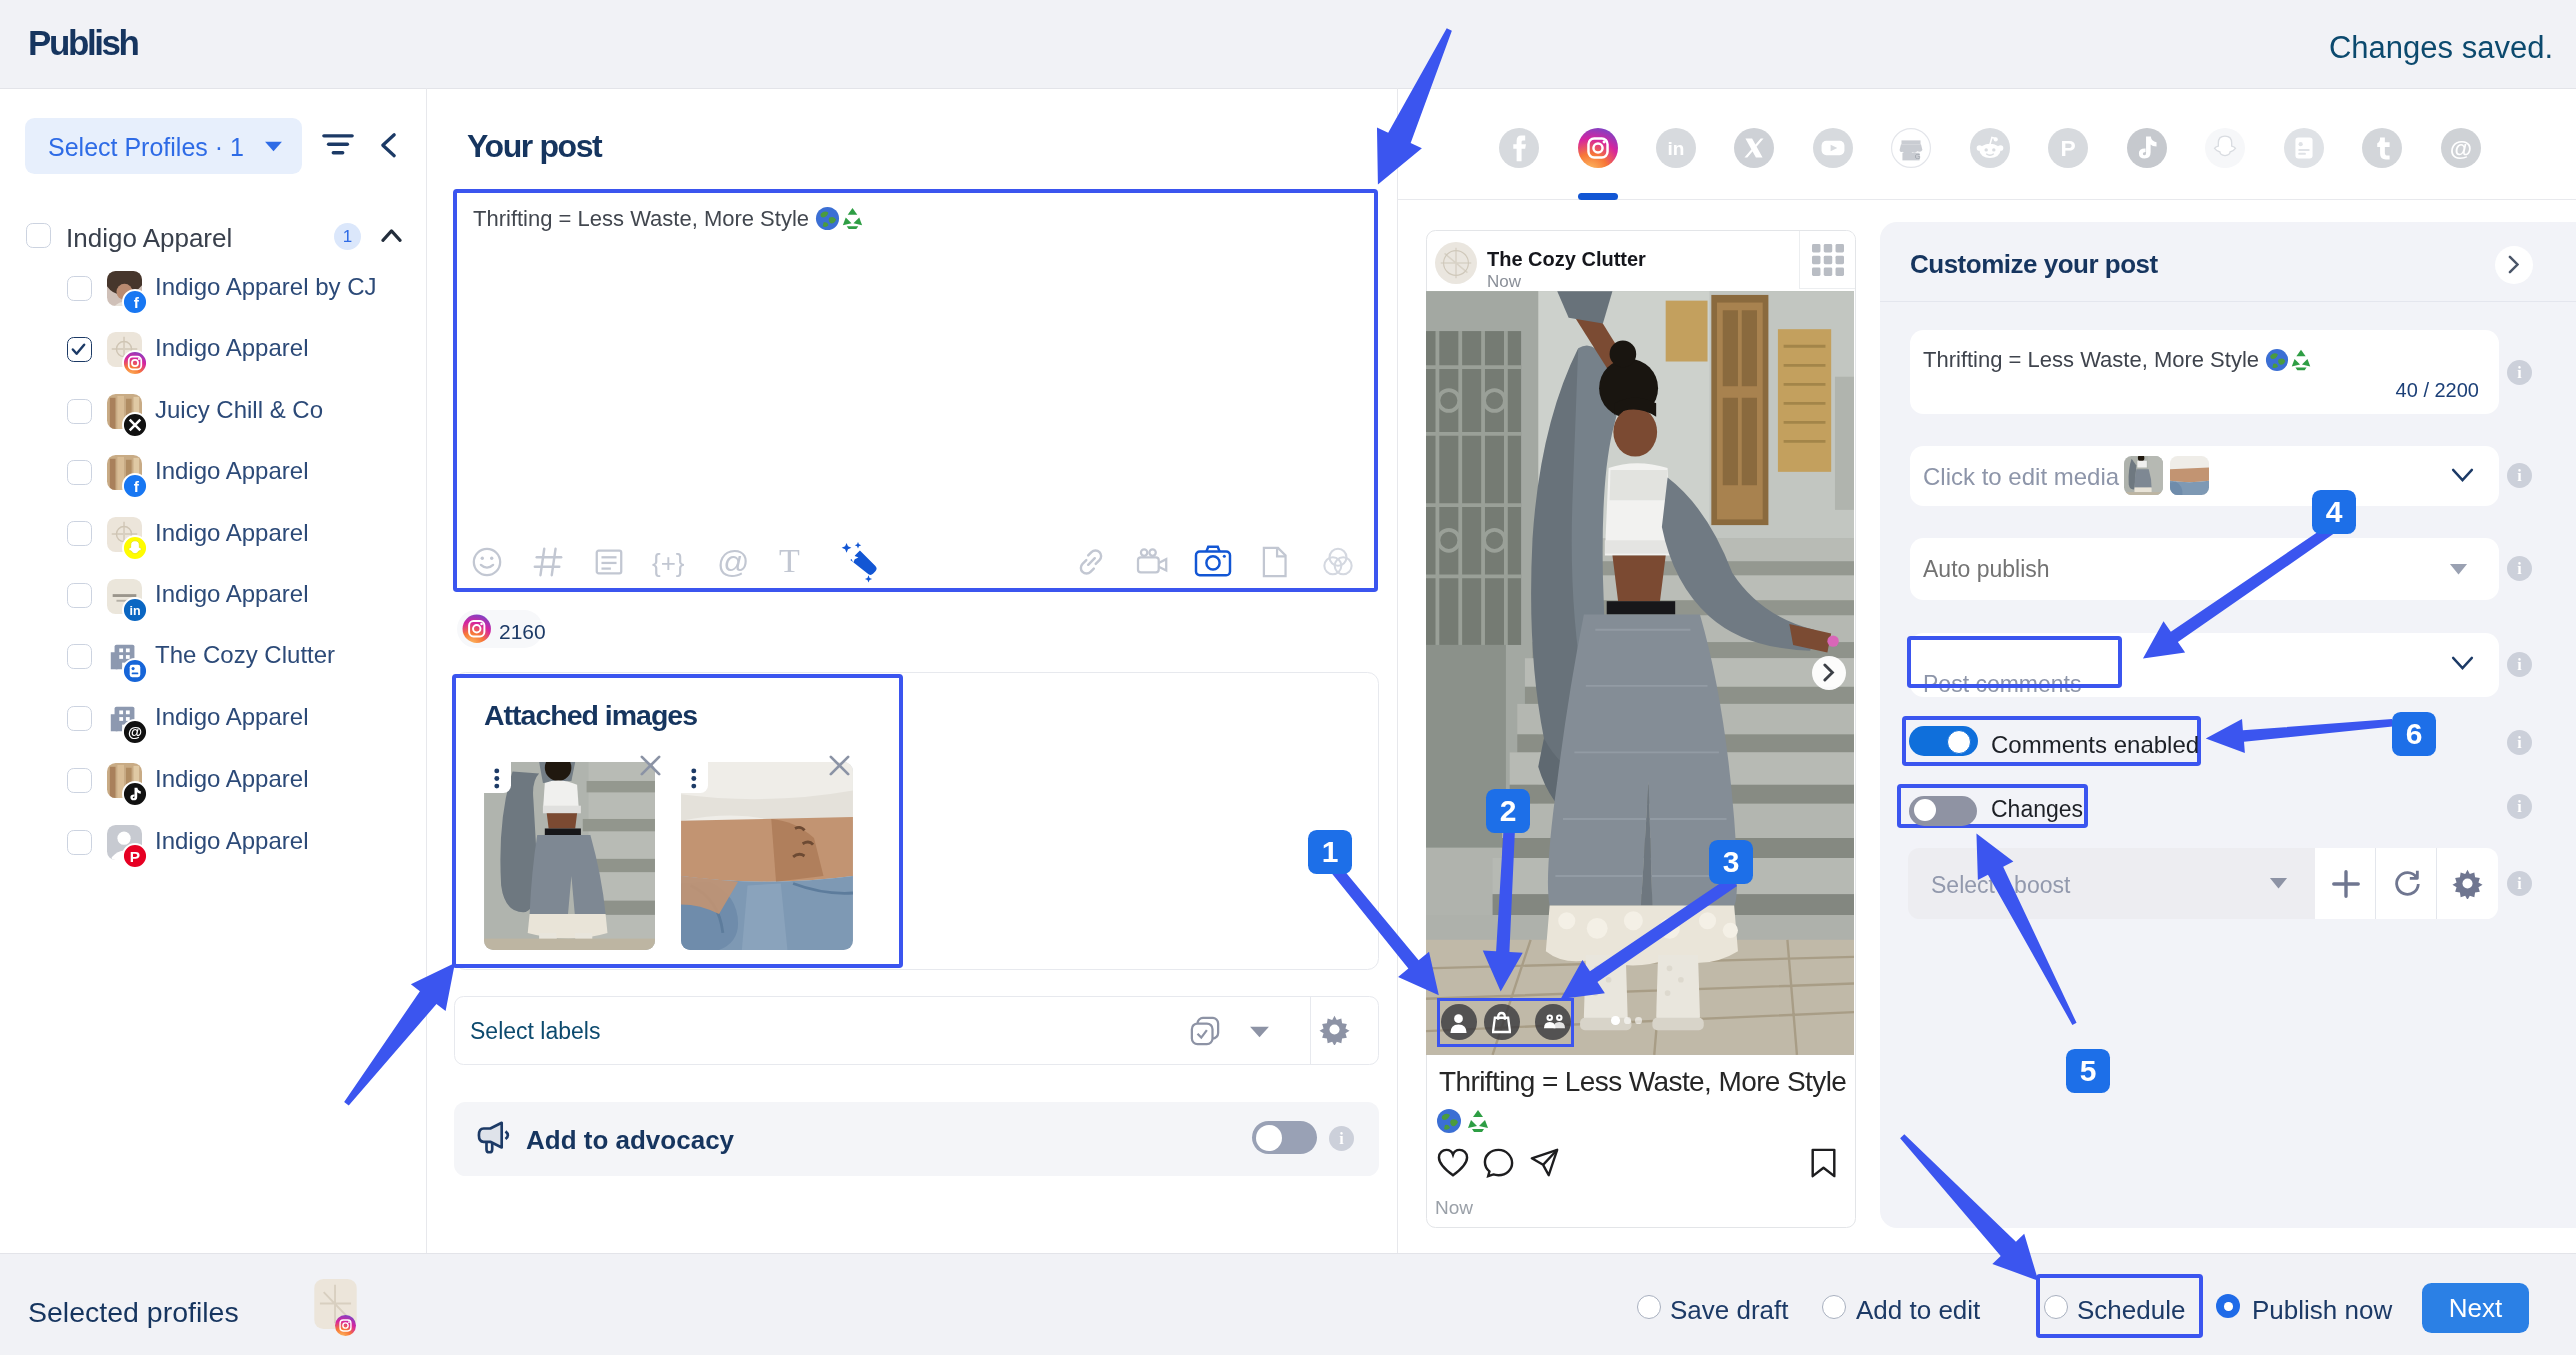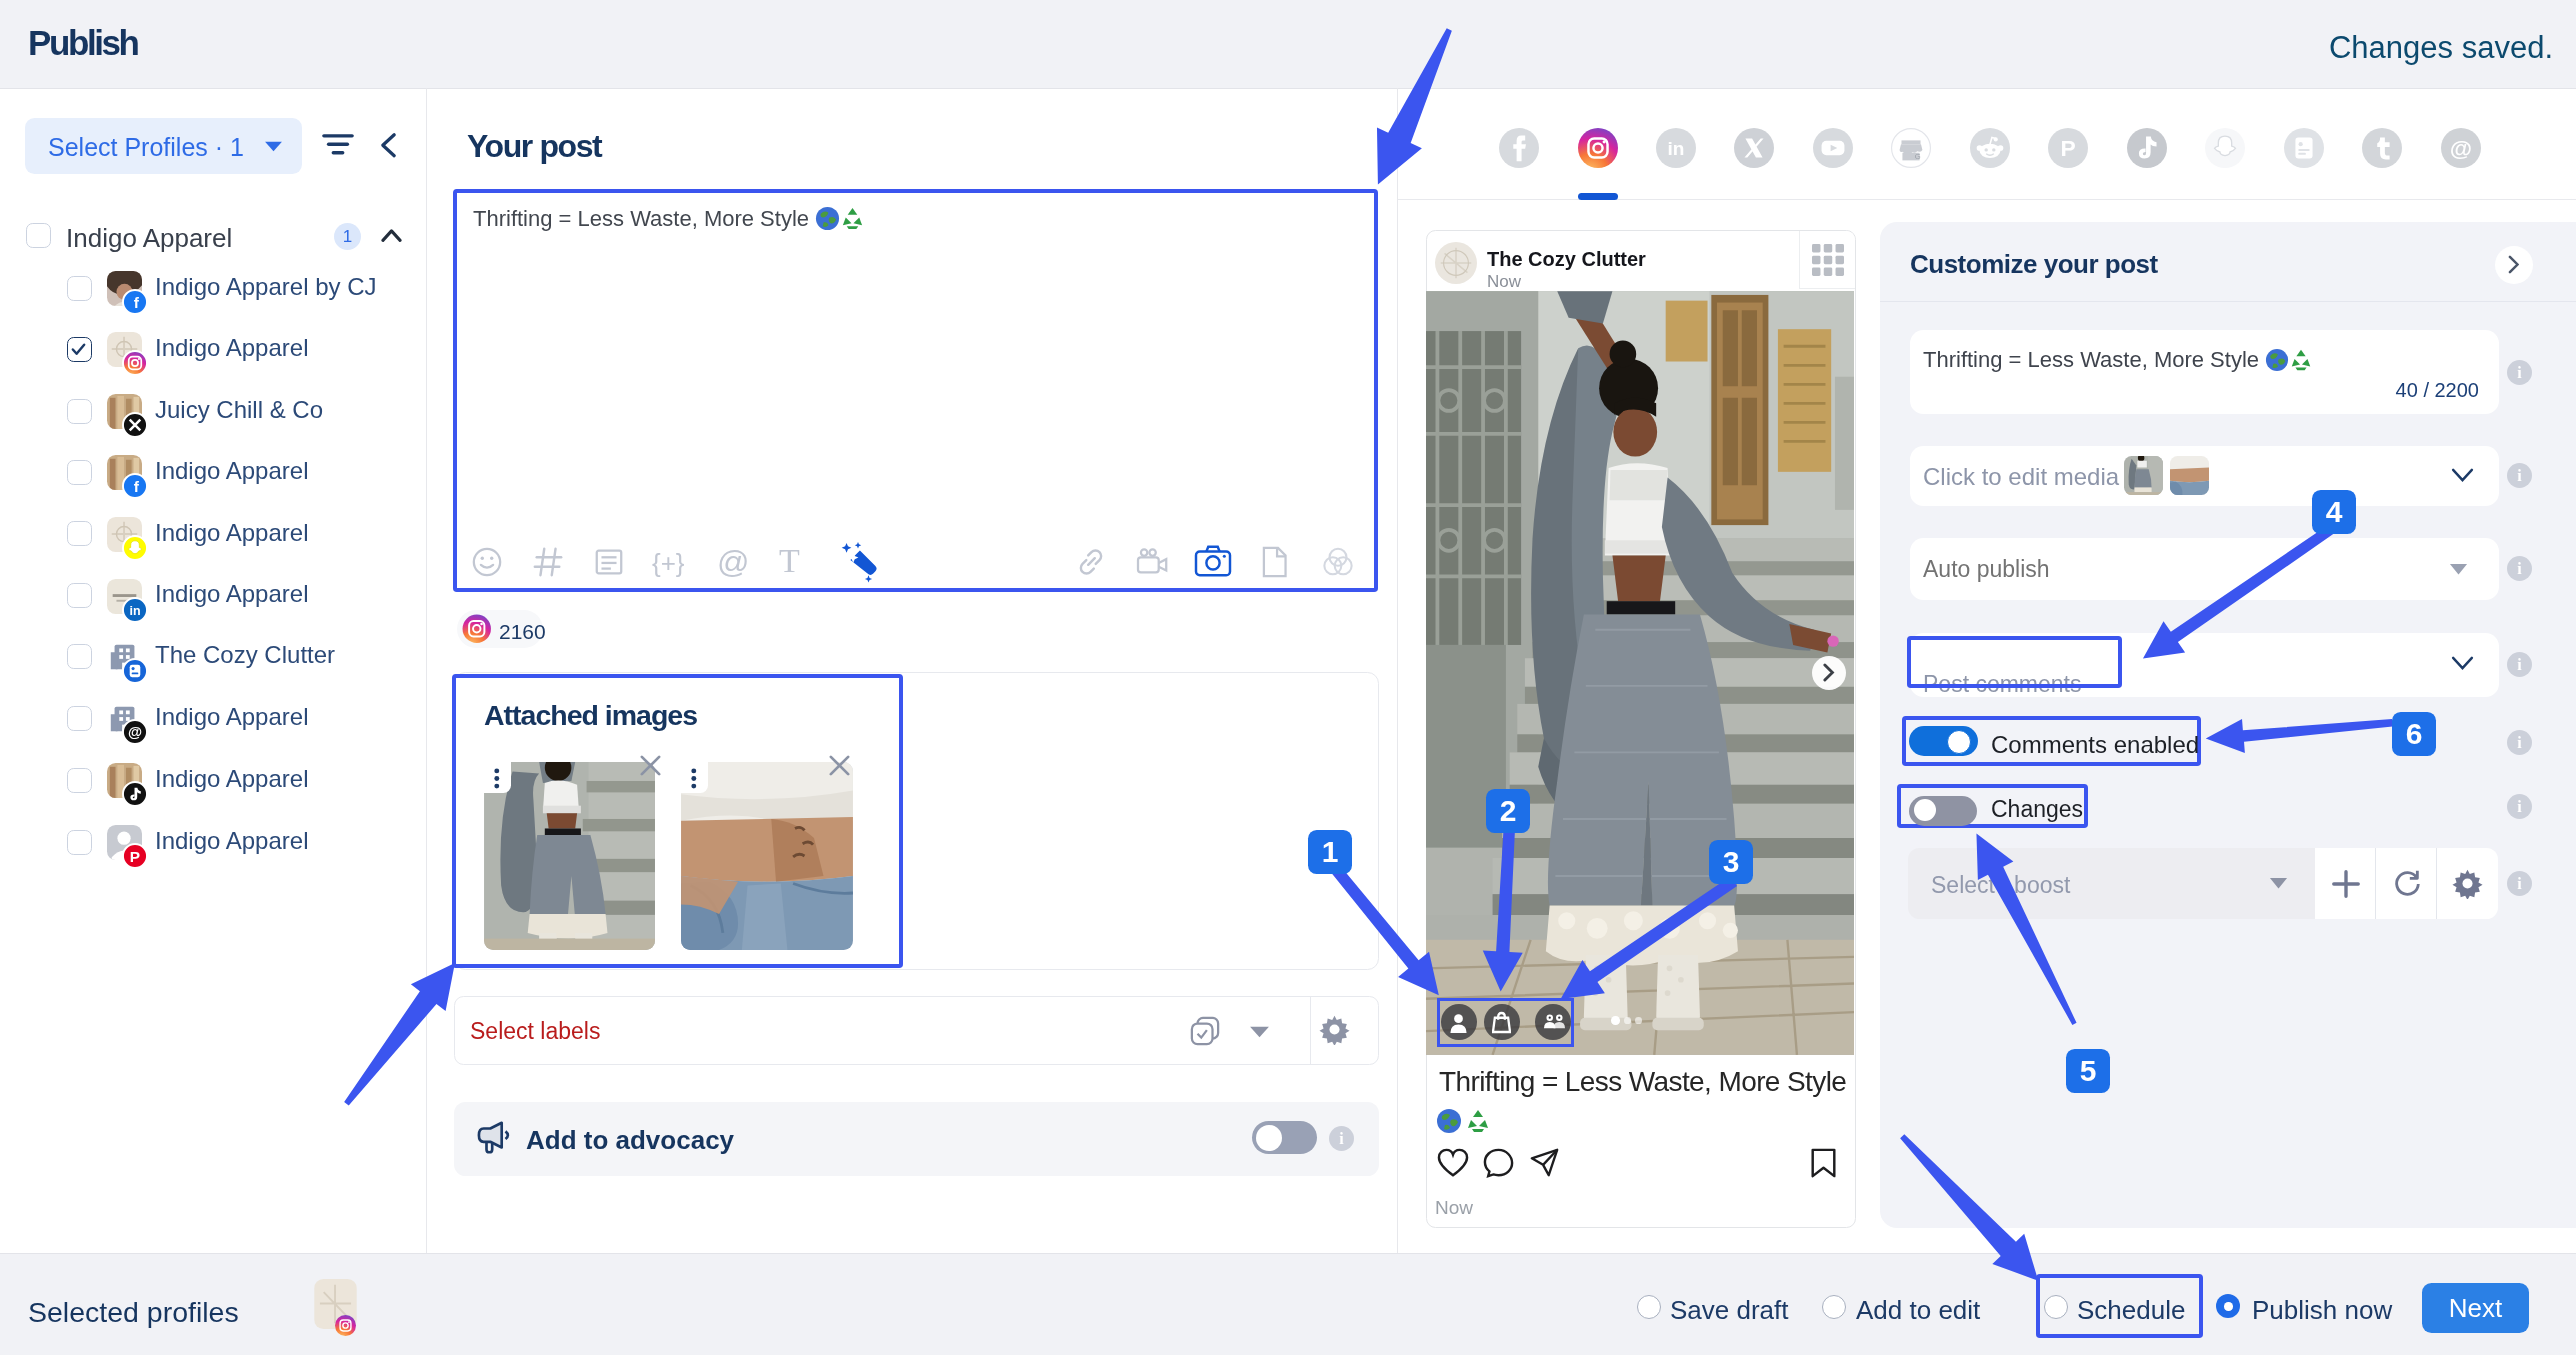--- a/index.html
+++ b/index.html
@@ -363,21 +363,21 @@
       </g>
     </svg>
   <svg class="abs" style="left:638px;top:753px;" width="25" height="25" viewBox="0 0 26 26">
       <path d="M4 4 L22 22 M22 4 L4 22" stroke="#8b93a5" stroke-width="2.8" stroke-linecap="round"></path>
     </svg>
   <svg class="abs" style="left:827px;top:753px;" width="25" height="25" viewBox="0 0 26 26">
       <path d="M4 4 L22 22 M22 4 L4 22" stroke="#8b93a5" stroke-width="2.8" stroke-linecap="round"></path>
     </svg>
 
   <div class="card abs" style="left:454px;top:996px;width:925px;height:69px;border-radius:9.5px;box-sizing:border-box;"></div>
-  <div class="abs" style="left:470px;top:1018px;font-size:23px;color:#b91c1c;">Select labels</div>
+  <div class="abs" style="left:470px;top:1018px;font-size:23px;color:#0c4a6e;">Select labels</div>
   <svg class="abs" style="left:1190px;top:1016px;" width="30" height="30" viewBox="0 0 32 32">
       <g fill="none" stroke="#8d93a5" stroke-width="2.4">
         <rect x="8" y="2" width="22" height="22" rx="6"></rect>
         <rect x="2" y="8" width="22" height="22" rx="6" fill="#fff"></rect>
         <path d="M8 19 L12 23 L18 15"></path>
       </g>
     </svg>
   <svg class="abs" style="left:1248px;top:1024px;" width="23" height="16" viewBox="0 0 24 17">
       <path d="M2 3 L12 14 L22 3 Z" fill="#8d93a5"></path>
     </svg>

